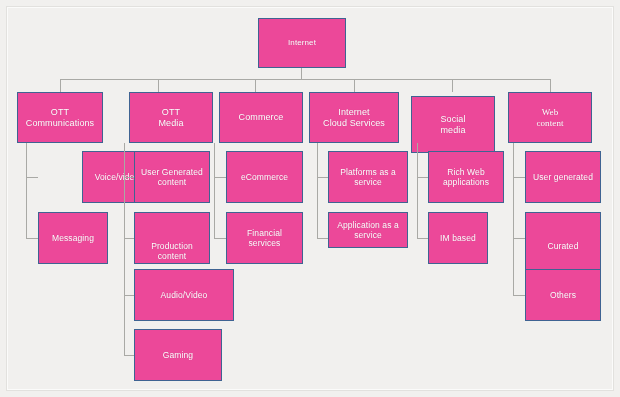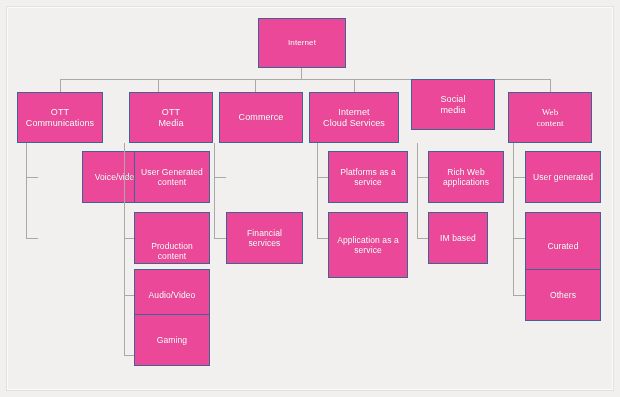--- a/index.html
+++ b/index.html
@@ -100,76 +100,82 @@
     <span class="label">OTT
 Communications</span>
   </div>
   <div class="conn v" style="left:26px; top:143px; height:96px;"></div>
   <div class="conn h" style="left:26px; top:177px; width:12px;"></div>
   <div class="conn h" style="left:26px; top:238px; width:12px;"></div>
 
   <div class="node l3" style="left:38px; top:151px; width:70px; height:52px;margin-left:44px;">
     <span class="label">Voice/video</span>
   </div>
+  <div class="node l3" style="left:38px; top:212px; width:70px; height:52px;">
+    <span class="label">Messaging</span>
+  </div>
 
   <div class="node l2" style="left:129px; top:92px; width:84px; height:51px;">
     <span class="label">OTT
 Media</span>
   </div>
   <div class="conn v" style="left:124px; top:143px; height:213px;"></div>
   <div class="conn h" style="left:124px; top:177px; width:10px;"></div>
   <div class="conn h" style="left:124px; top:238px; width:10px;"></div>
   <div class="conn h" style="left:124px; top:295px; width:10px;"></div>
   <div class="conn h" style="left:124px; top:355px; width:10px;"></div>
 
   <div class="node l3" style="left:134px; top:151px; width:76px; height:52px;">
     <span class="label">User Generated
 content</span>
   </div>
   <div class="node l3" style="left:134px; top:212px; width:76px; height:52px;align-items:flex-end;">
     <span class="label">Production
 content</span>
   </div>
-  <div class="node l3" style="left:134px; top:269px; width:76px; height:52px;">
+  <div class="node l3" style="left:134px; top:269px; width:100px; height:52px;">
     <span class="label">Audio/Video</span>
   </div>
-  <div class="node l3" style="left:134px; top:314px; width:76px; height:52px;">
+  <div class="node l3" style="left:134px; top:329px; width:88px; height:52px;">
     <span class="label">Gaming</span>
   </div>
 
   <div class="node l2" style="left:219px; top:92px; width:84px; height:51px;">
     <span class="label">Commerce</span>
   </div>
   <div class="conn v" style="left:214px; top:143px; height:96px;"></div>
   <div class="conn h" style="left:214px; top:177px; width:12px;"></div>
   <div class="conn h" style="left:214px; top:238px; width:12px;"></div>
 
+  <div class="node l3" style="left:226px; top:151px; width:77px; height:52px;">
+    <span class="label">eCommerce</span>
+  </div>
   <div class="node l3" style="left:226px; top:212px; width:77px; height:52px;">
     <span class="label">Financial
 services</span>
   </div>
 
   <div class="node l2" style="left:309px; top:92px; width:90px; height:51px;">
     <span class="label">Internet
 Cloud Services</span>
   </div>
   <div class="conn v" style="left:317px; top:143px; height:96px;"></div>
   <div class="conn h" style="left:317px; top:177px; width:11px;"></div>
   <div class="conn h" style="left:317px; top:238px; width:11px;"></div>
 
   <div class="node l3" style="left:328px; top:151px; width:80px; height:52px;">
     <span class="label">Platforms as a
 service</span>
   </div>
-  <div class="node l3" style="left:328px; top:212px; width:80px; height:66px;">
+  <div class="node l3" style="left:328px; top:212px; width:80px; height:36px;">
     <span class="label">Application as a
 service</span>
   </div>
 
-  <div class="node l2" style="left:411px; top:79px; width:84px; height:51px;">
+  <div class="node l2" style="left:411px; top:96px; width:84px; height:57px;">
     <span class="label">Social
 media</span>
   </div>
   <div class="conn v" style="left:417px; top:143px; height:96px;"></div>
   <div class="conn h" style="left:417px; top:177px; width:11px;"></div>
   <div class="conn h" style="left:417px; top:238px; width:11px;"></div>
 
   <div class="node l3" style="left:428px; top:151px; width:76px; height:52px;">
     <span class="label">Rich Web
 applications</span>

